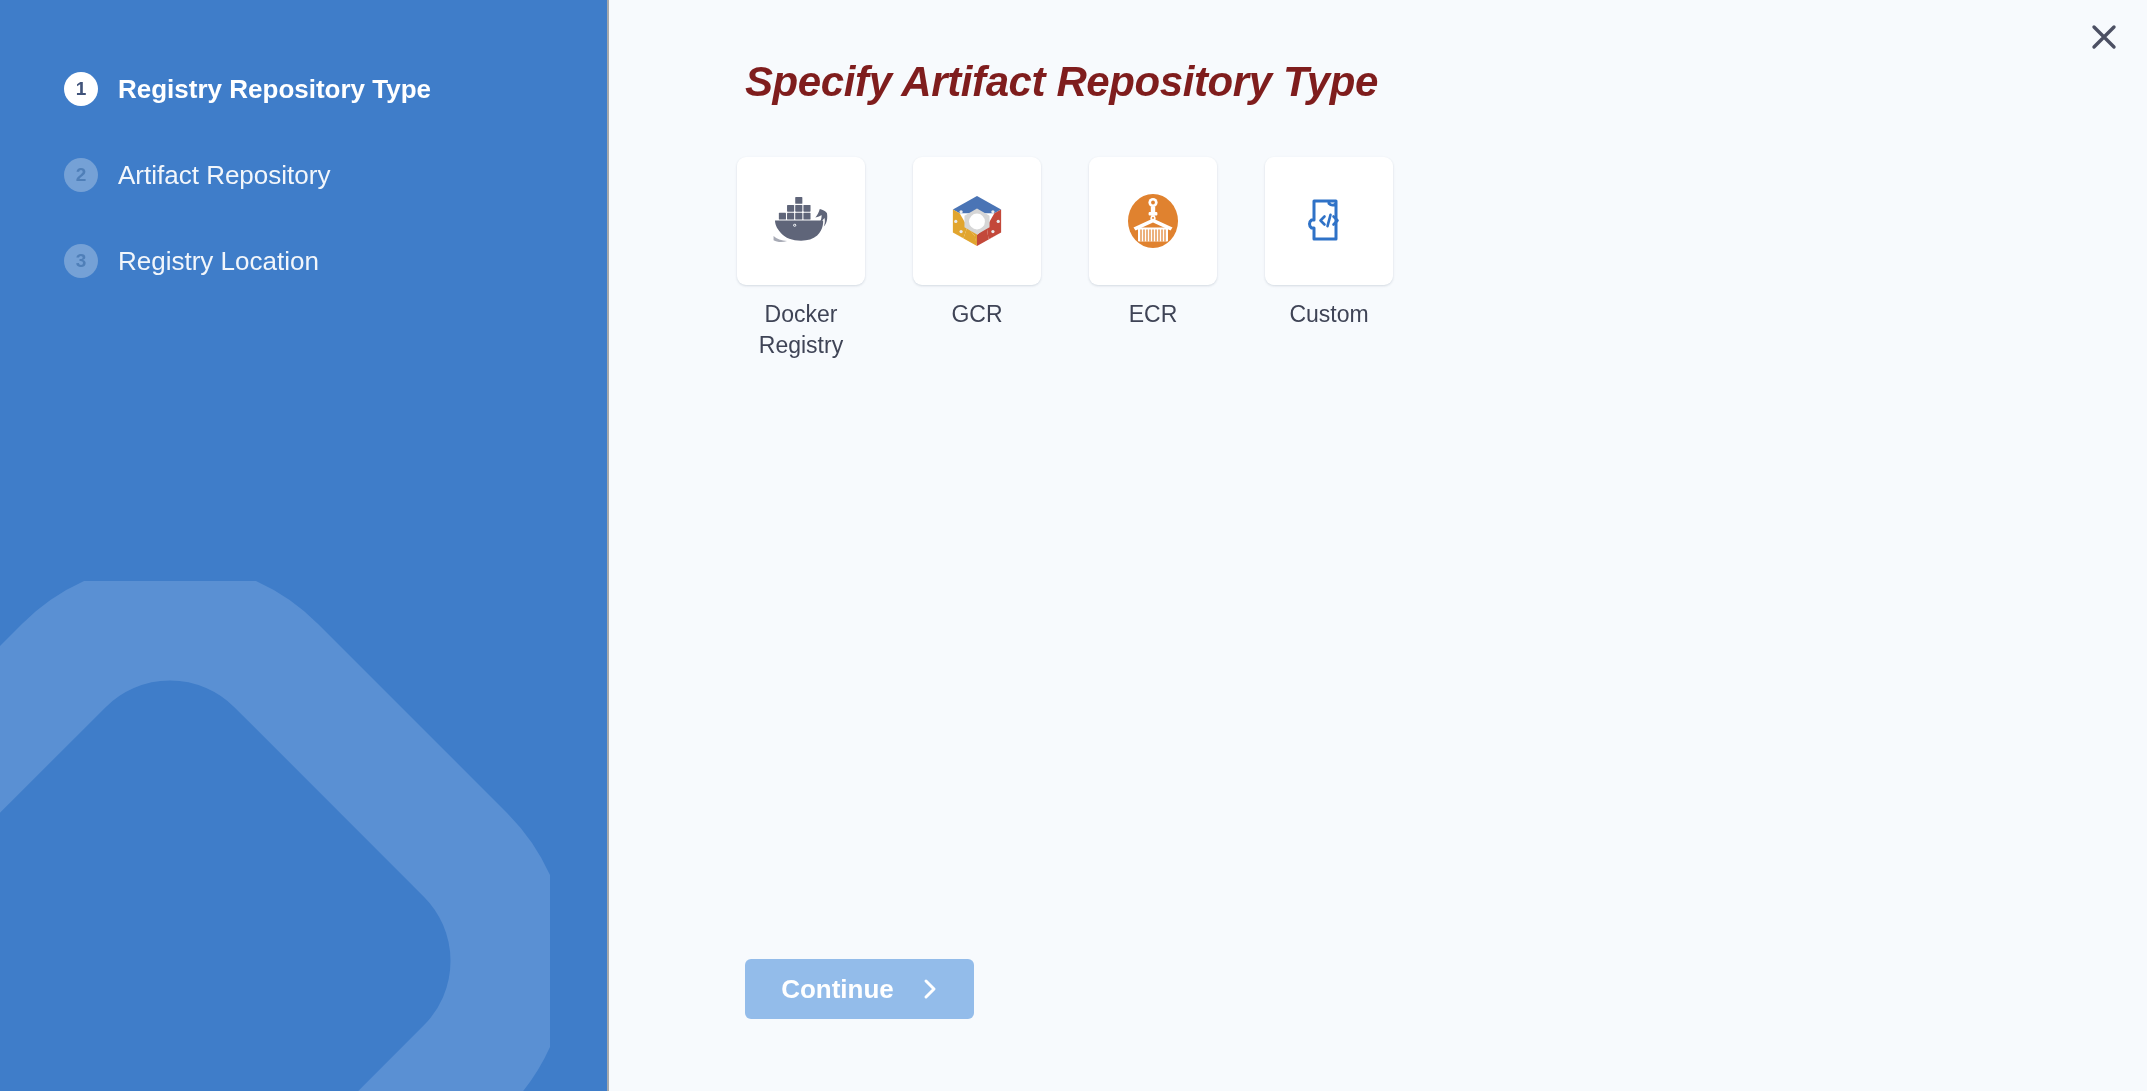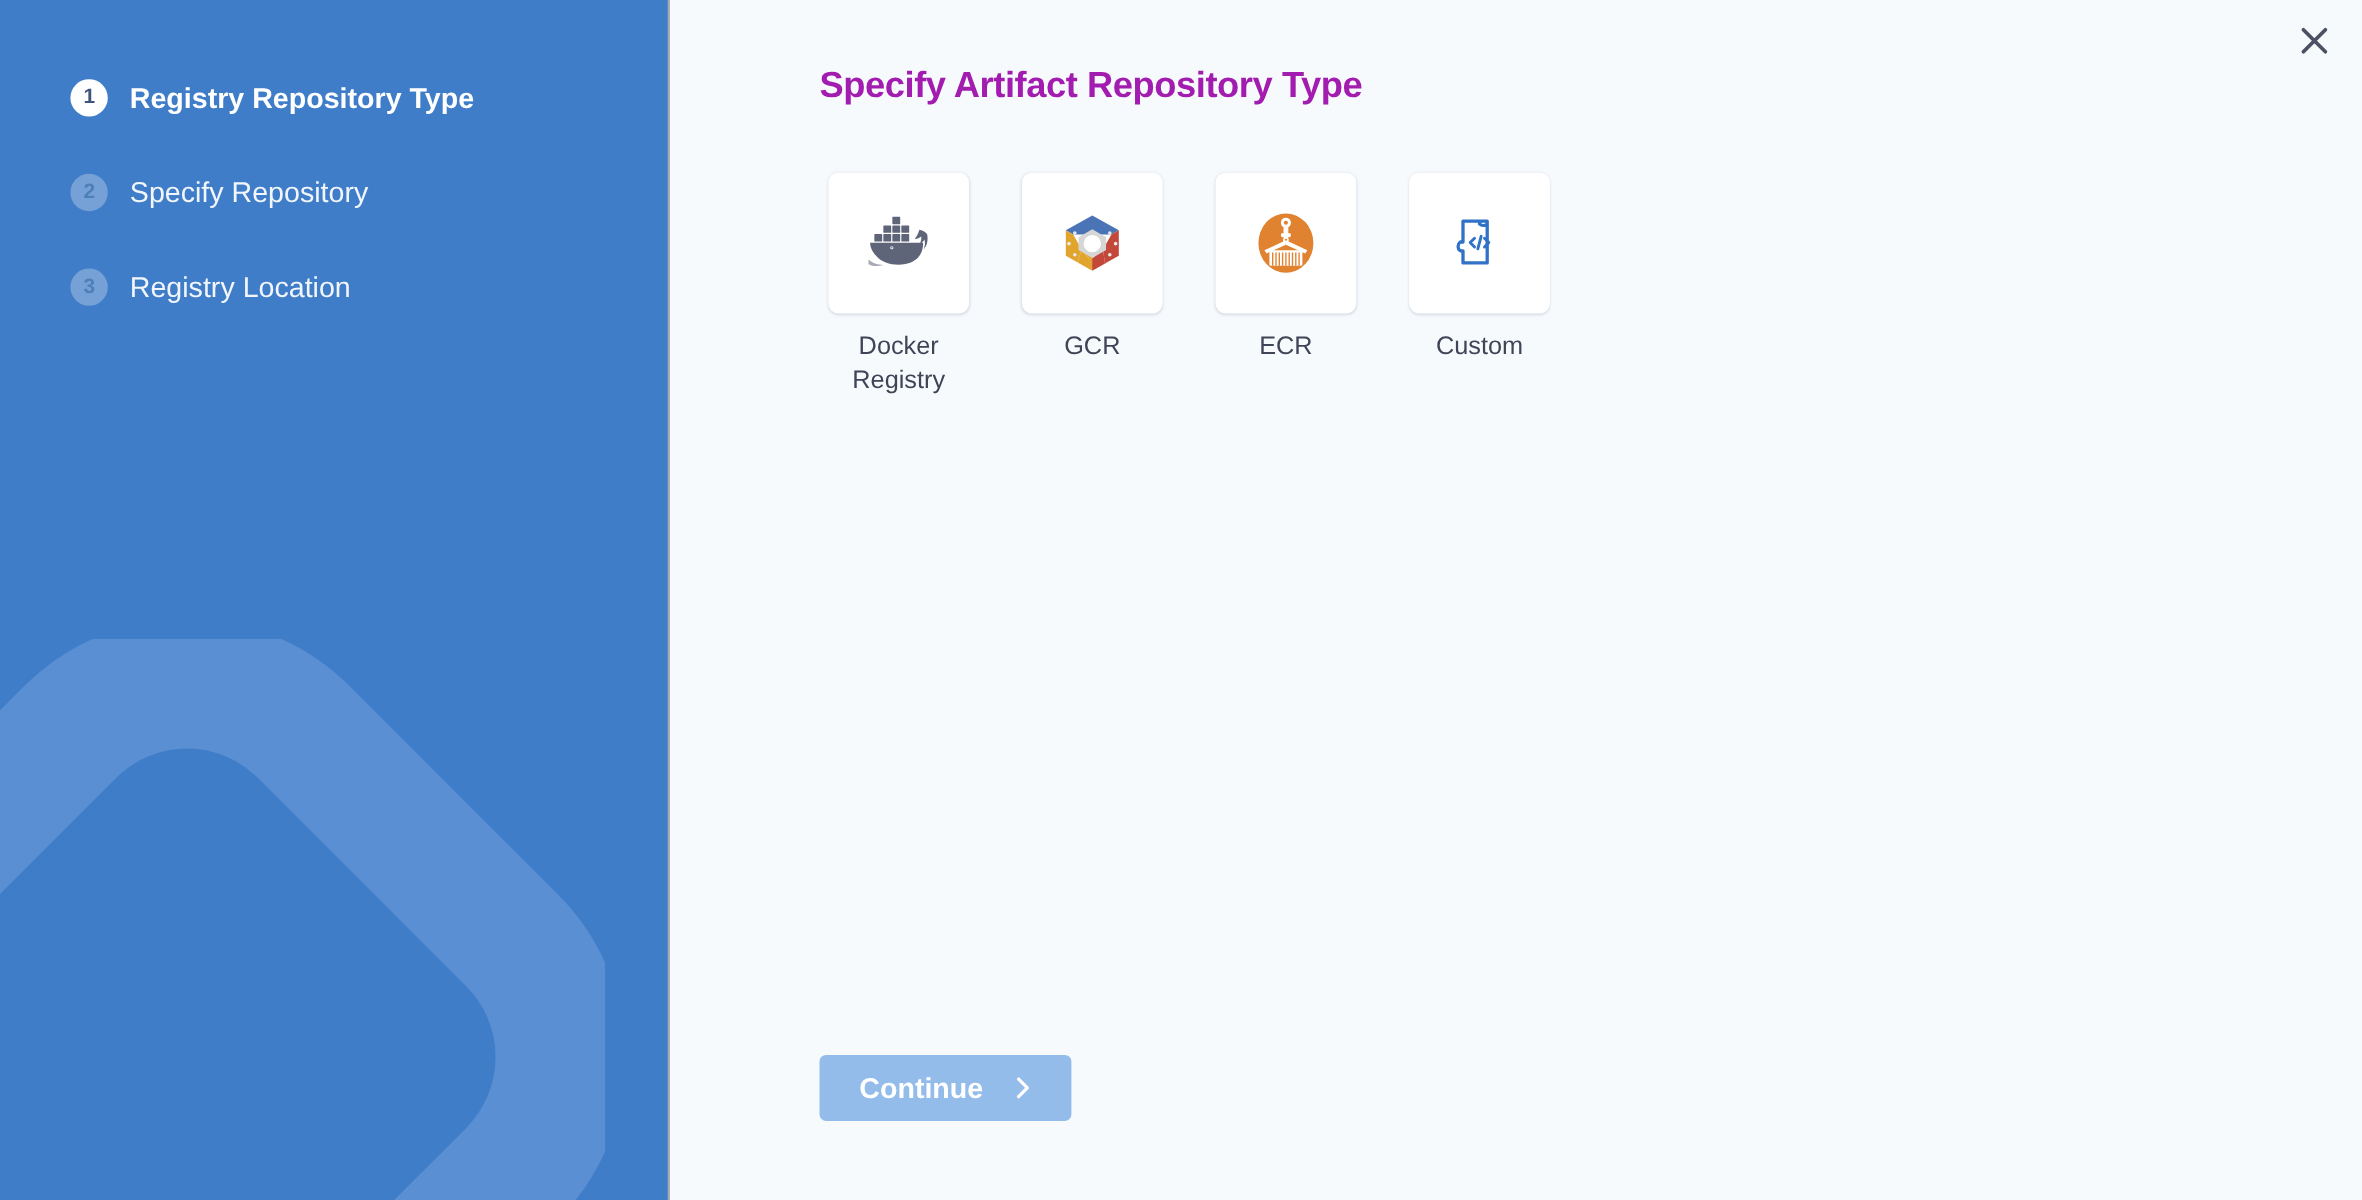--- a/index.html
+++ b/index.html
@@ -119,25 +119,26 @@
     cursor: pointer;
     border: none;
     background: transparent;
     padding: 0;
   }
 
   .page-title {
     position: absolute;
     left: 138px;
     top: 58px;
-    font-size: 33px;
+    font-size: 42px;
     font-weight: 700;
-    color: #a21caf;
+    color: #7f1d1d;
     letter-spacing: -0.4px;
     white-space: nowrap;
+    font-style: italic;
   }
 
   .type-grid {
     position: absolute;
     left: 142px;
     top: 157px;
     display: flex;
     gap: 48px;
     align-items: flex-start;
   }
@@ -191,21 +192,21 @@
     cursor: pointer;
   }
 
   .continue-button .chev {
     display: inline-flex;
     align-items: center;
   }
 
   
   .main .page-title { left: 136px; }
-  .main .type-grid  { left: 144px; justify-content: center; }
+  .main .type-grid  { left: 128px; justify-content: center; }
   .main .continue-button { left: 136px; }
 </style>
 </head>
 <body>
 
 <div class="wizard">
 
   <aside class="sidebar">
 
     <svg class="sidebar-watermark" viewBox="0 0 760 760" xmlns="http://www.w3.org/2000/svg" aria-hidden="true">
@@ -216,21 +217,21 @@
 
     <div class="steps">
 
       <div class="step active">
         <div class="step-badge">1</div>
         <div class="step-label">Registry Repository Type</div>
       </div>
 
       <div class="step inactive">
         <div class="step-badge">2</div>
-        <div class="step-label">Specify Repository</div>
+        <div class="step-label">Artifact Repository</div>
       </div>
 
       <div class="step inactive">
         <div class="step-badge">3</div>
         <div class="step-label">Registry Location</div>
       </div>
 
     </div>
   </aside>
 

